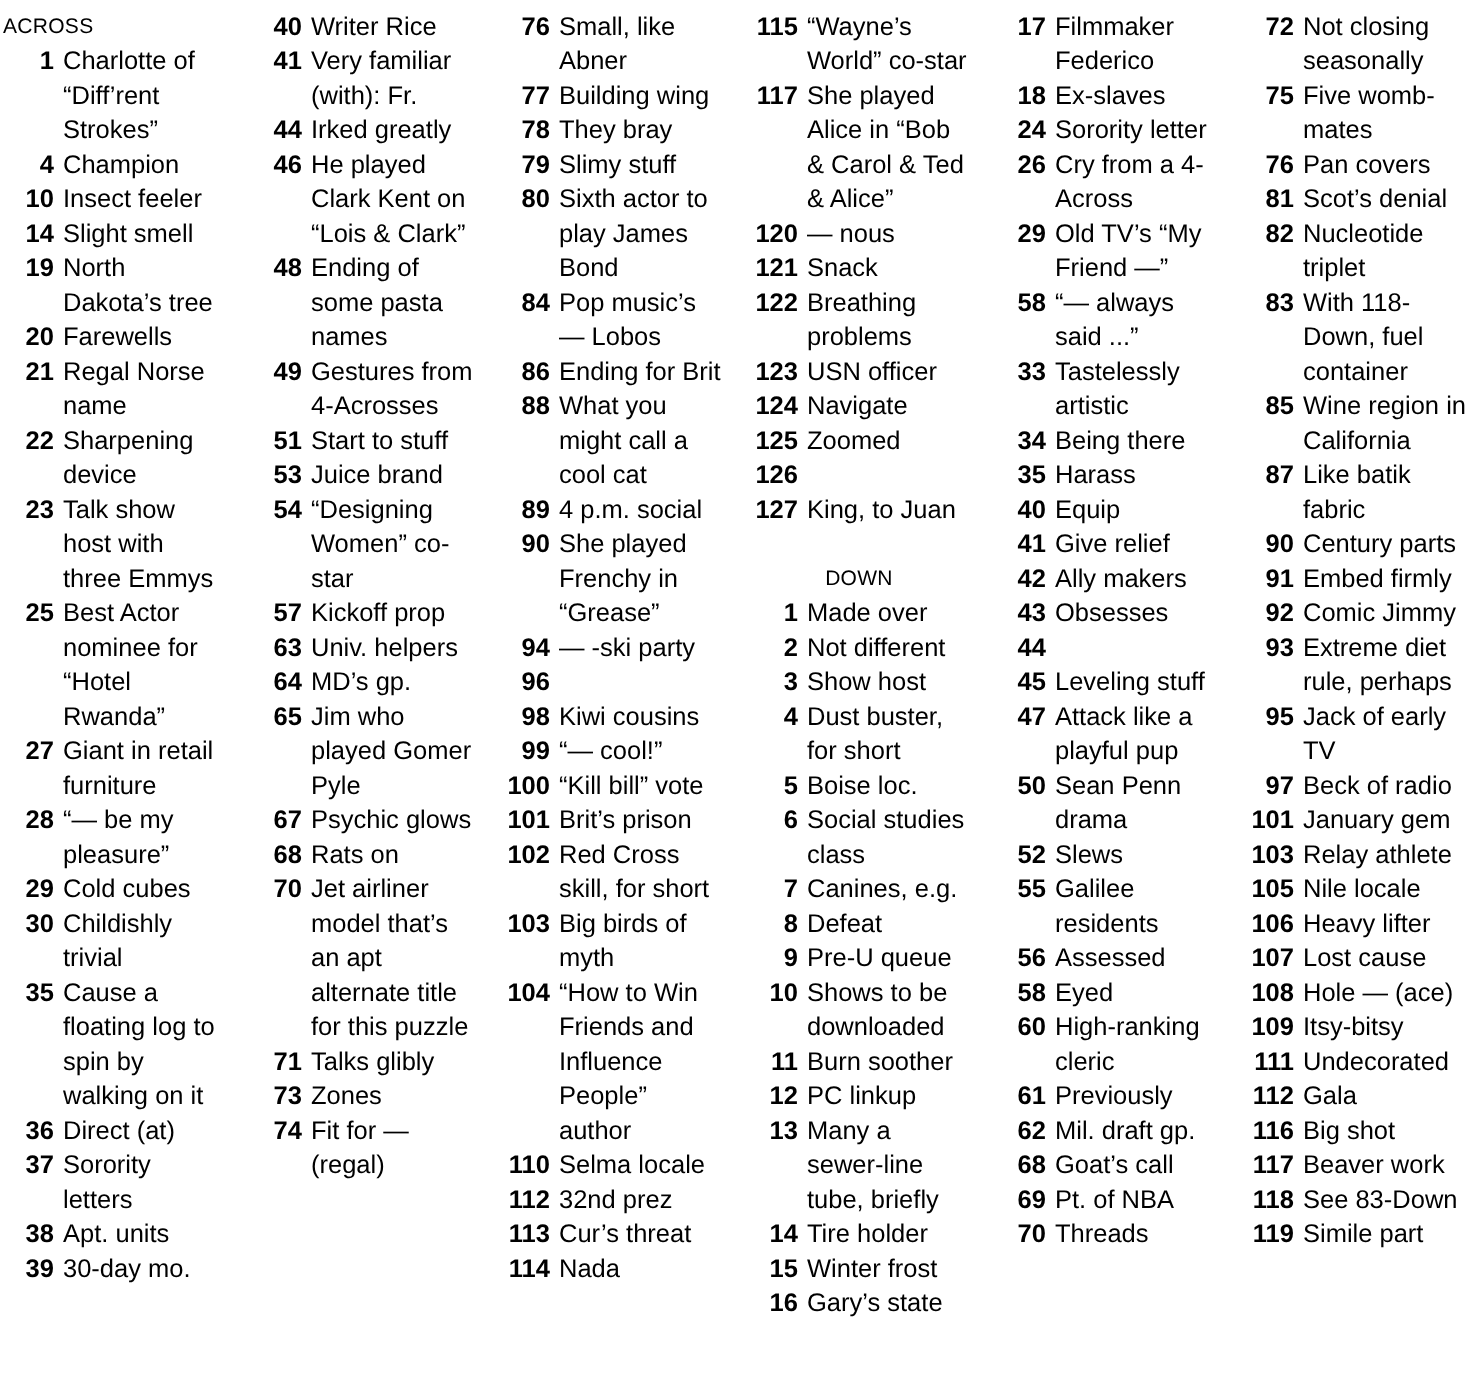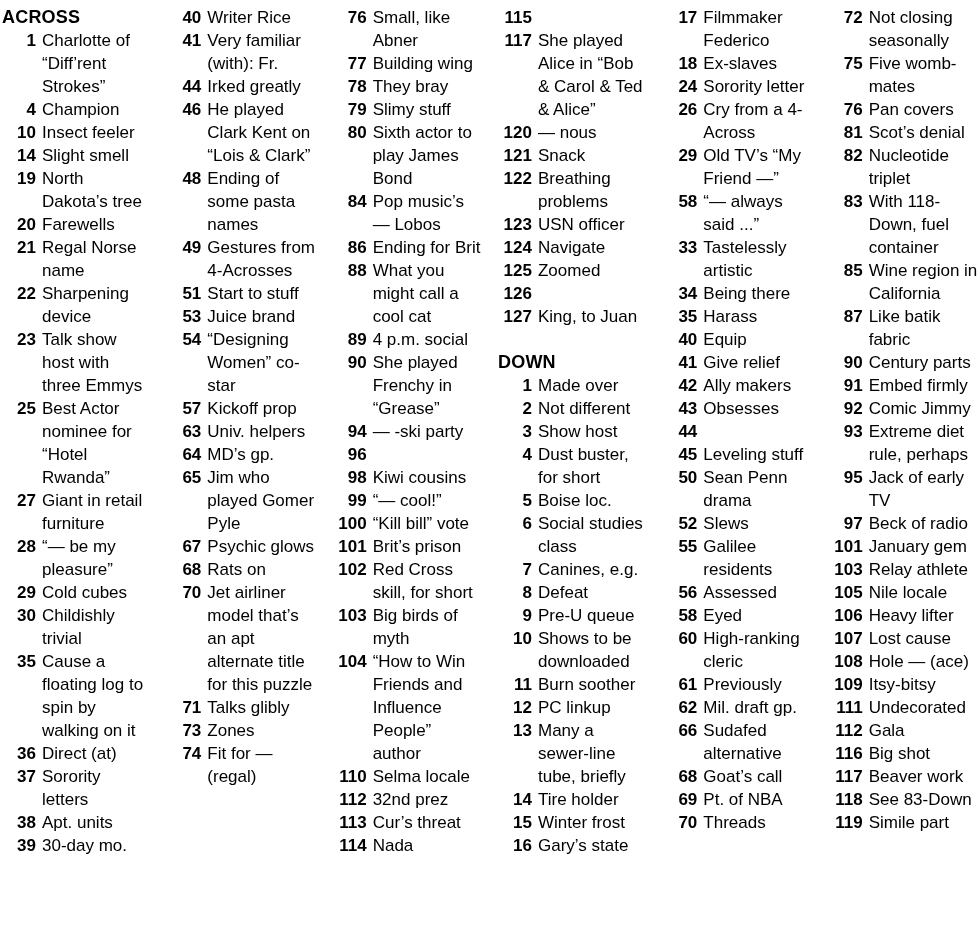--- a/index.html
+++ b/index.html
@@ -19,26 +19,27 @@
     font-size: 17px;
     line-height: 23px;
     color: #000000;
     background: #ffffff;
     overflow: hidden;
   }
   .col {
     min-width: 0;
   }
   .hdr {
-    font-weight: bold;
-    font-size: 18px;
+    font-weight: normal;
+    font-size: 14px;
     letter-spacing: 0.2px;
   }
   .hdr-gap {
     margin-top: 23px;
+    text-align: center;
   }
   .clue {
     display: flex;
     align-items: flex-start;
   }
   .num {
     flex: 0 0 34px;
     width: 34px;
     text-align: right;
     font-weight: bold;
@@ -300,20 +301,21 @@
         <span class="txt">Cur’s threat</span>
       </div>
       <div class="clue">
         <span class="num">114</span>
         <span class="txt">Nada</span>
       </div>
     </div>
   <div class="col">
       <div class="clue">
         <span class="num">115</span>
+        <span class="txt">“Wayne’s World” co-star</span>
       </div>
       <div class="clue">
         <span class="num">117</span>
         <span class="txt">She played Alice in “Bob &amp; Carol &amp; Ted &amp; Alice”</span>
       </div>
       <div class="clue">
         <span class="num">120</span>
         <span class="txt">— nous</span>
       </div>
       <div class="clue">
@@ -463,20 +465,24 @@
         <span class="txt">Obsesses</span>
       </div>
       <div class="clue">
         <span class="num">44</span>
       </div>
       <div class="clue">
         <span class="num">45</span>
         <span class="txt">Leveling stuff</span>
       </div>
       <div class="clue">
+        <span class="num">47</span>
+        <span class="txt">Attack like a playful pup</span>
+      </div>
+      <div class="clue">
         <span class="num">50</span>
         <span class="txt">Sean Penn drama</span>
       </div>
       <div class="clue">
         <span class="num">52</span>
         <span class="txt">Slews</span>
       </div>
       <div class="clue">
         <span class="num">55</span>
         <span class="txt">Galilee residents</span>
@@ -493,24 +499,20 @@
         <span class="num">60</span>
         <span class="txt">High-ranking cleric</span>
       </div>
       <div class="clue">
         <span class="num">61</span>
         <span class="txt">Previously</span>
       </div>
       <div class="clue">
         <span class="num">62</span>
         <span class="txt">Mil. draft gp.</span>
-      </div>
-      <div class="clue">
-        <span class="num">66</span>
-        <span class="txt">Sudafed alternative</span>
       </div>
       <div class="clue">
         <span class="num">68</span>
         <span class="txt">Goat’s call</span>
       </div>
       <div class="clue">
         <span class="num">69</span>
         <span class="txt">Pt. of NBA</span>
       </div>
       <div class="clue">

